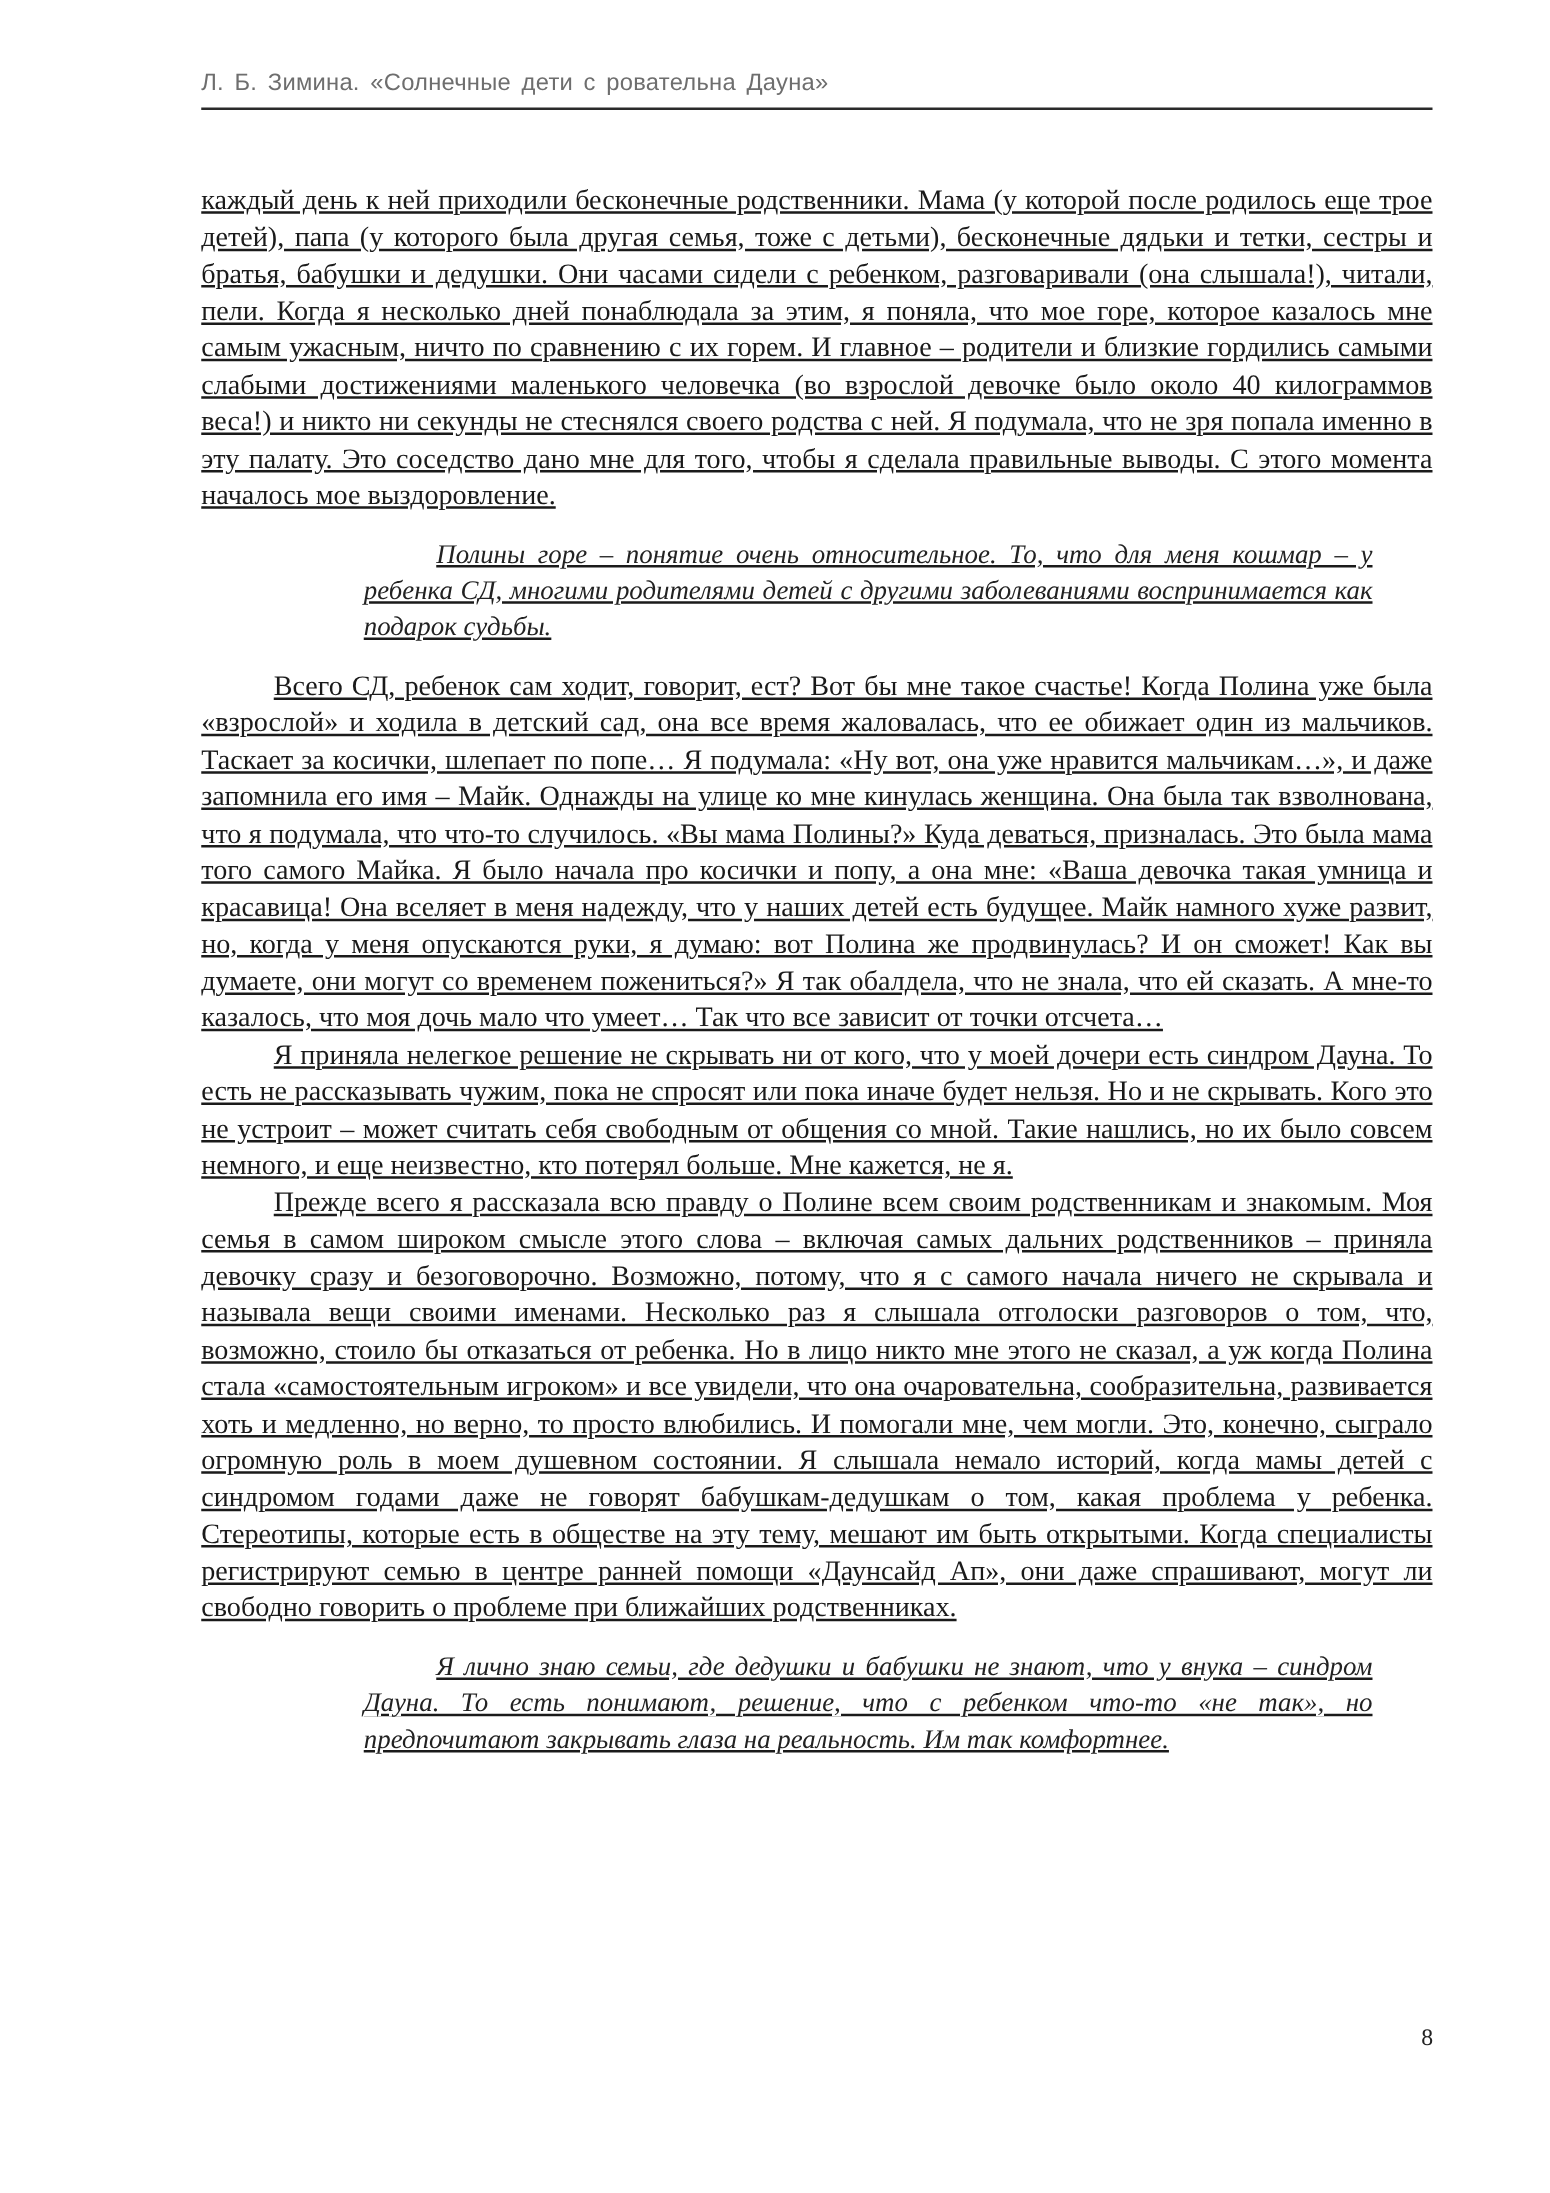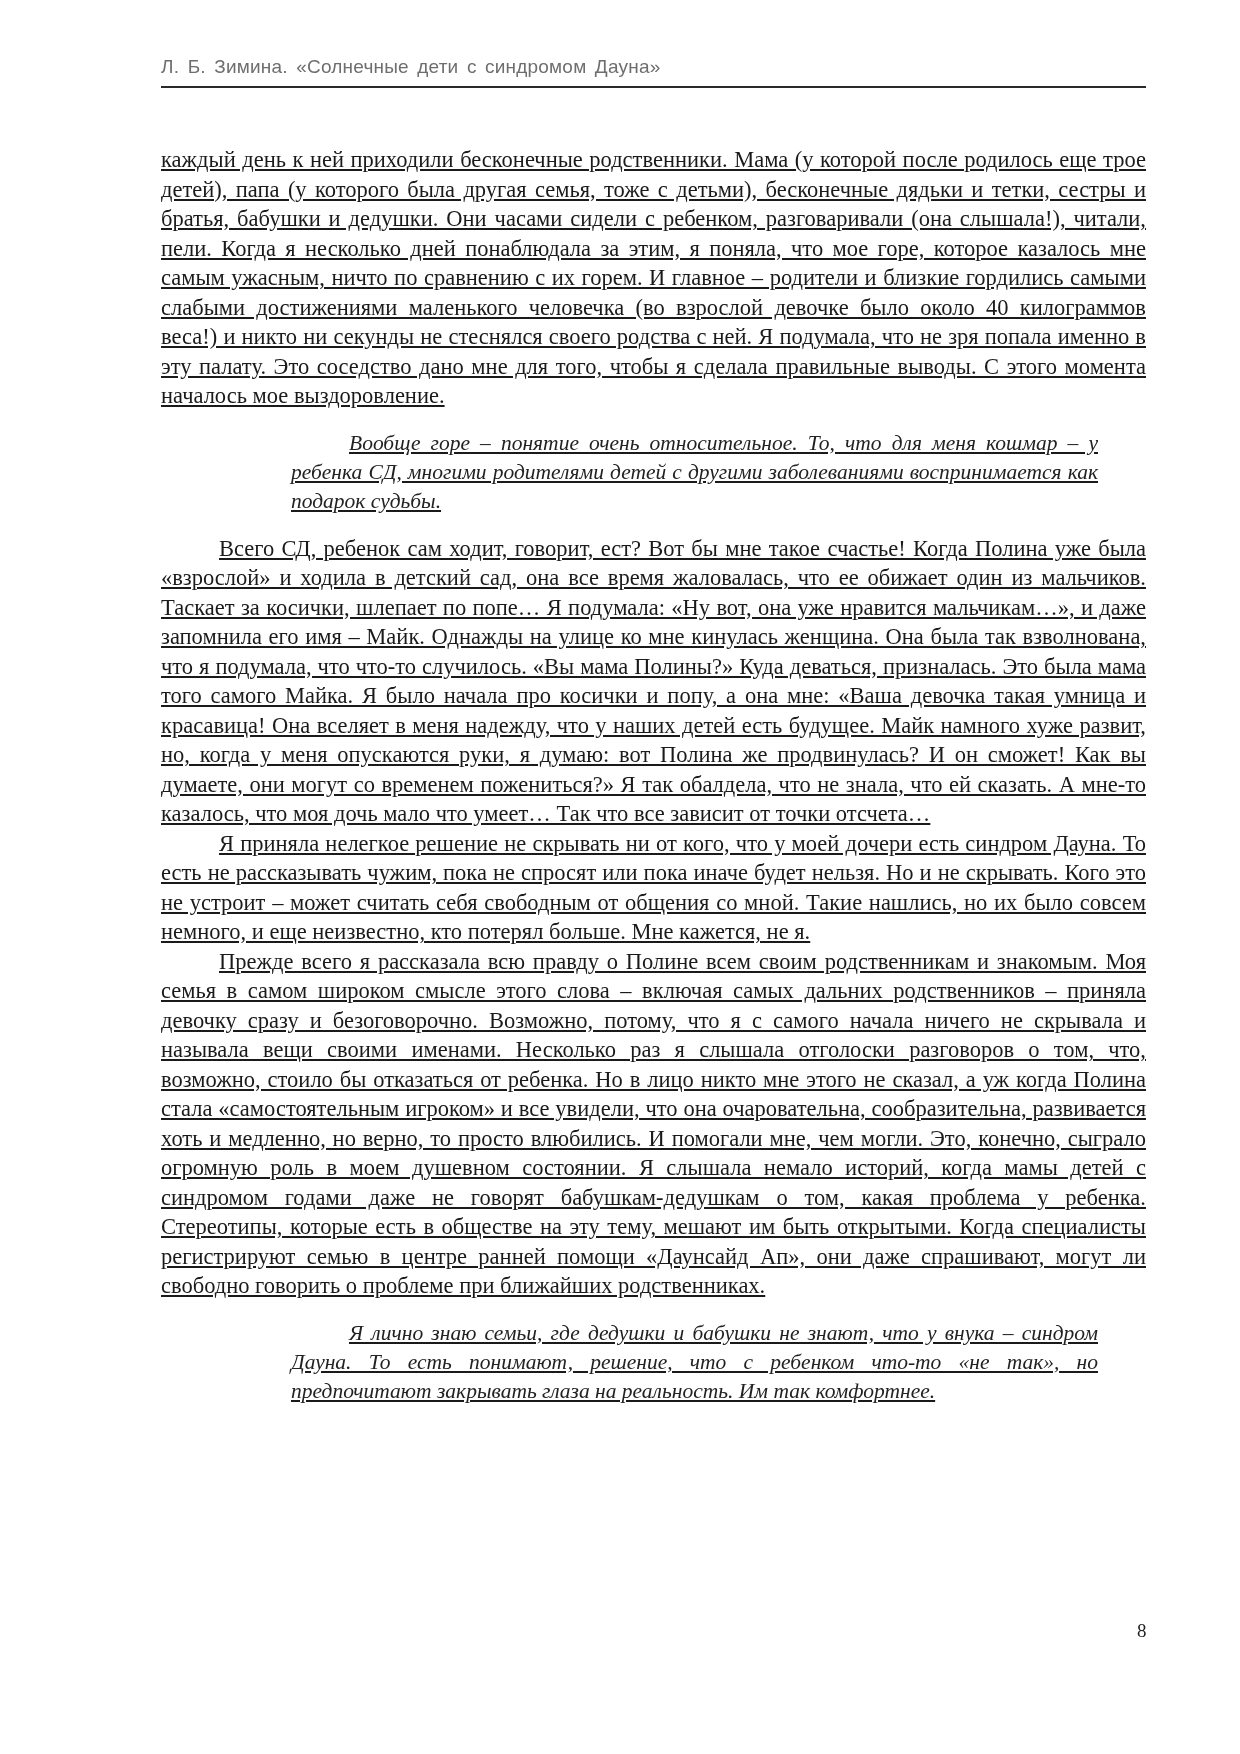--- a/index.html
+++ b/index.html
@@ -29,27 +29,27 @@
   .gap { height: 12px; }
   .page-number {
     position: absolute; left: 1137px; top: 1620px;
     font-family: "Liberation Serif", serif; font-size: 19px; color: #222;
   }
 </style>
 </head>
 <body>
 
 <div class="page">
-  <div class="running-header">Л.  Б.  Зимина.  «Солнечные дети с синдромом Дауна»</div>
+  <div class="running-header">Л.  Б.  Зимина.  «Солнечные дети с ровательна Дауна»</div>
   <div class="header-rule"></div>
 
   <div class="body-text">
     <p>каждый день к ней приходили бесконечные родственники. Мама (у которой после родилось еще трое детей), папа (у которого была другая семья, тоже с детьми), бесконечные дядьки и тетки, сестры и братья, бабушки и дедушки. Они часами сидели с ребенком, разговаривали (она слышала!), читали, пели. Когда я несколько дней понаблюдала за этим, я поняла, что мое горе, которое казалось мне самым ужасным, ничто по сравнению с их горем. И главное – родители и близкие гордились самыми слабыми достижениями маленького человечка (во взрослой девочке было около 40 килограммов веса!) и никто ни секунды не стеснялся своего родства с ней. Я подумала, что не зря попала именно в эту палату. Это соседство дано мне для того, чтобы я сделала правильные выводы. С этого момента началось мое выздоровление.</p>
     <div class="gap"></div>
-    <p class="quote first">Вообще горе – понятие очень относительное. То, что для меня кошмар – у ребенка СД, многими родителями детей с другими заболеваниями воспринимается как подарок судьбы.</p>
+    <p class="quote first">Полины горе – понятие очень относительное. То, что для меня кошмар – у ребенка СД, многими родителями детей с другими заболеваниями воспринимается как подарок судьбы.</p>
     <div class="gap"></div>
     <p class="indent">Всего СД, ребенок сам ходит, говорит, ест? Вот бы мне такое счастье! Когда Полина уже была «взрослой» и ходила в детский сад, она все время жаловалась, что ее обижает один из мальчиков. Таскает за косички, шлепает по попе… Я подумала: «Ну вот, она уже нравится мальчикам…», и даже запомнила его имя – Майк. Однажды на улице ко мне кинулась жен­щина. Она была так взволнована, что я подумала, что что-то случилось. «Вы мама Полины?» Куда деваться, призналась. Это была мама того самого Майка. Я было начала про косички и попу, а она мне: «Ваша девочка такая умница и красавица! Она вселяет в меня надежду, что у наших детей есть будущее. Майк намного хуже развит, но, когда у меня опускаются руки, я думаю: вот Полина же продвинулась? И он сможет! Как вы думаете, они могут со временем пожениться?» Я так обалдела, что не знала, что ей сказать. А мне-то казалось, что моя дочь мало что умеет… Так что все зависит от точки отсчета…</p>
     <p class="indent">Я приняла нелегкое решение не скрывать ни от кого, что у моей дочери есть синдром Дауна. То есть не рассказывать чужим, пока не спросят или пока иначе будет нельзя. Но и не скрывать. Кого это не устроит – может считать себя свободным от общения со мной. Такие нашлись, но их было совсем немного, и еще неизвестно, кто потерял больше. Мне кажется, не я.</p>
     <p class="indent">Прежде всего я рассказала всю правду о Полине всем своим родственникам и знако­мым. Моя семья в самом широком смысле этого слова – включая самых дальних родствен­ников – приняла девочку сразу и безоговорочно. Возможно, потому, что я с самого начала ничего не скрывала и называла вещи своими именами. Несколько раз я слышала отголоски разговоров о том, что, возможно, стоило бы отказаться от ребенка. Но в лицо никто мне этого не сказал, а уж когда Полина стала «самостоятельным игроком» и все увидели, что она оча­ровательна, сообразительна, развивается хоть и медленно, но верно, то просто влюбились. И помогали мне, чем могли. Это, конечно, сыграло огромную роль в моем душевном состо­янии. Я слышала немало историй, когда мамы детей с синдромом годами даже не говорят бабушкам-дедушкам о том, какая проблема у ребенка. Стереотипы, которые есть в обществе на эту тему, мешают им быть открытыми. Когда специалисты регистрируют семью в центре ранней помощи «Даунсайд Ап», они даже спрашивают, могут ли свободно говорить о про­блеме при ближайших родственниках.</p>
     <div class="gap"></div>
     <p class="quote">Я лично знаю семьи, где дедушки и бабушки не знают, что у внука – синдром Дауна. То есть понимают, решение, что с ребенком что-то «не так», но предпочитают закрывать глаза на реальность. Им так комфортнее.</p>
   </div>
 
   <div class="page-number">8</div>
 </div>

